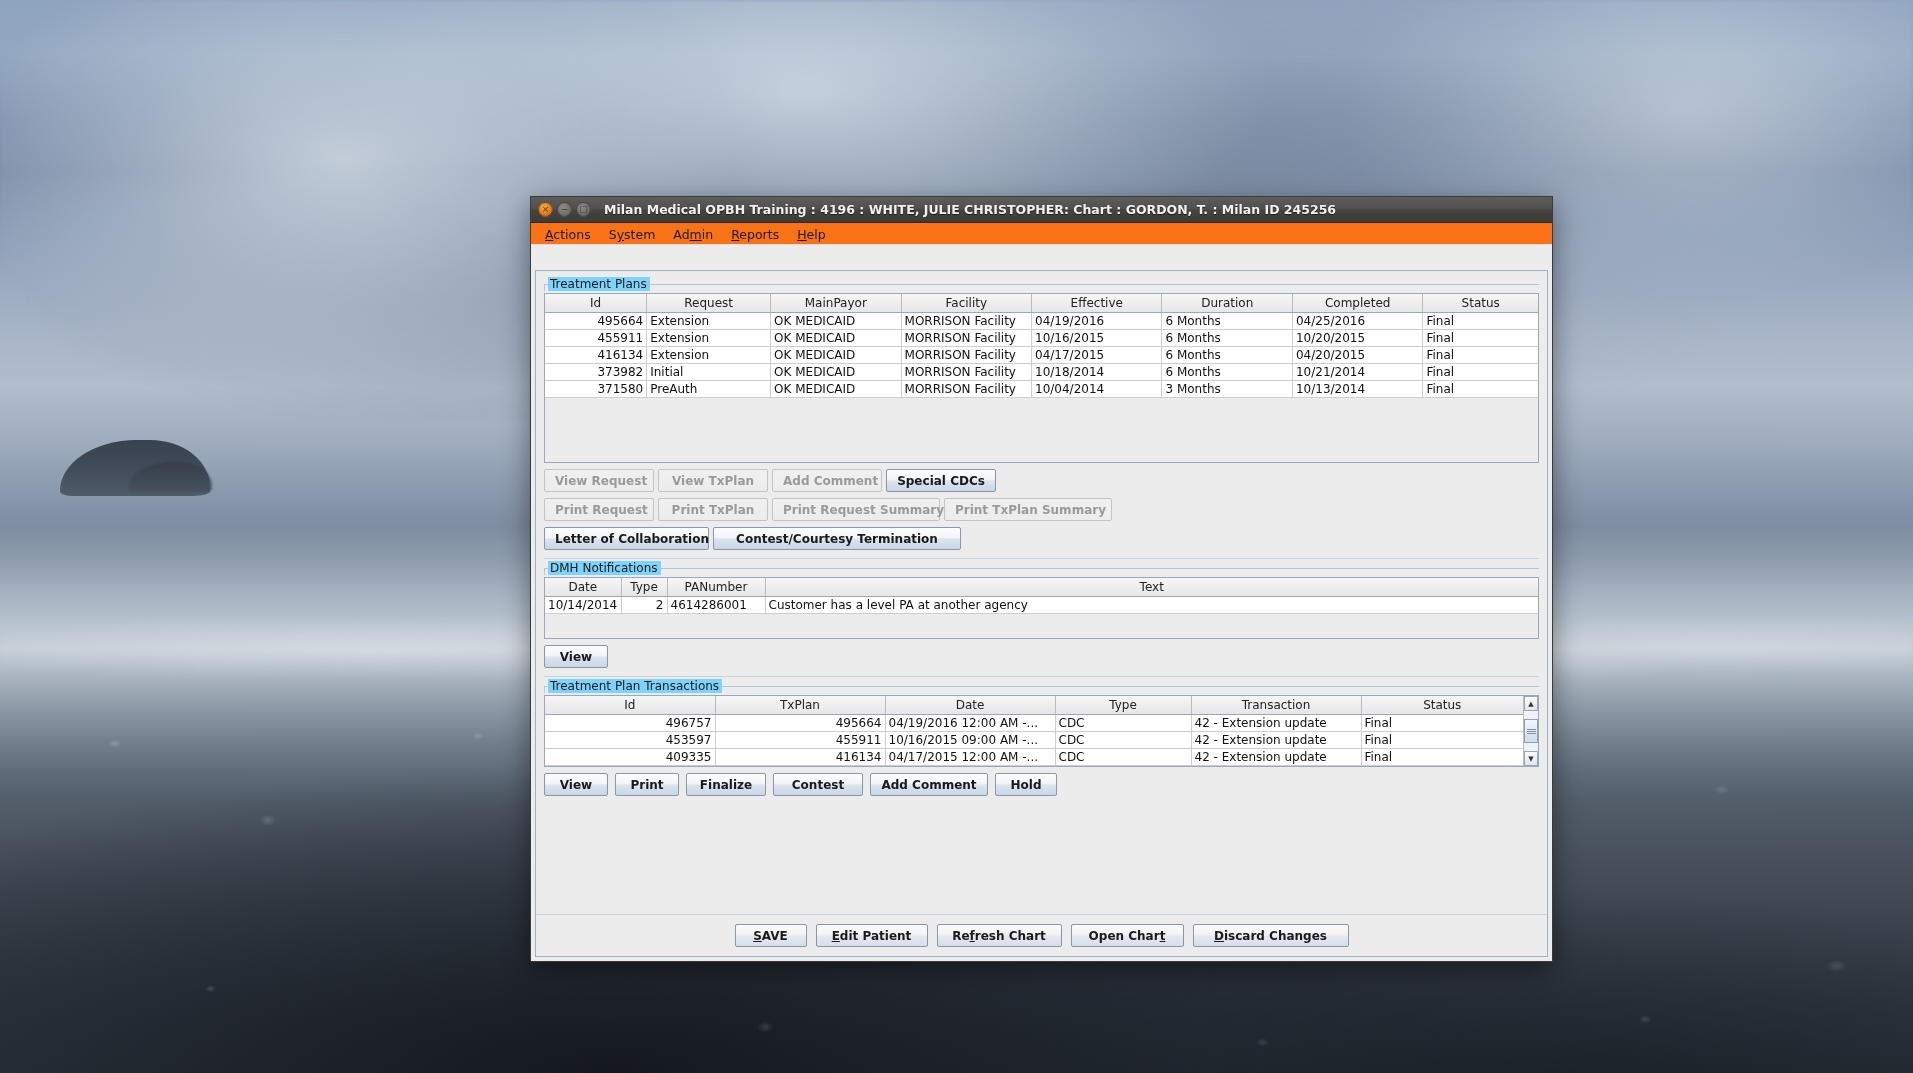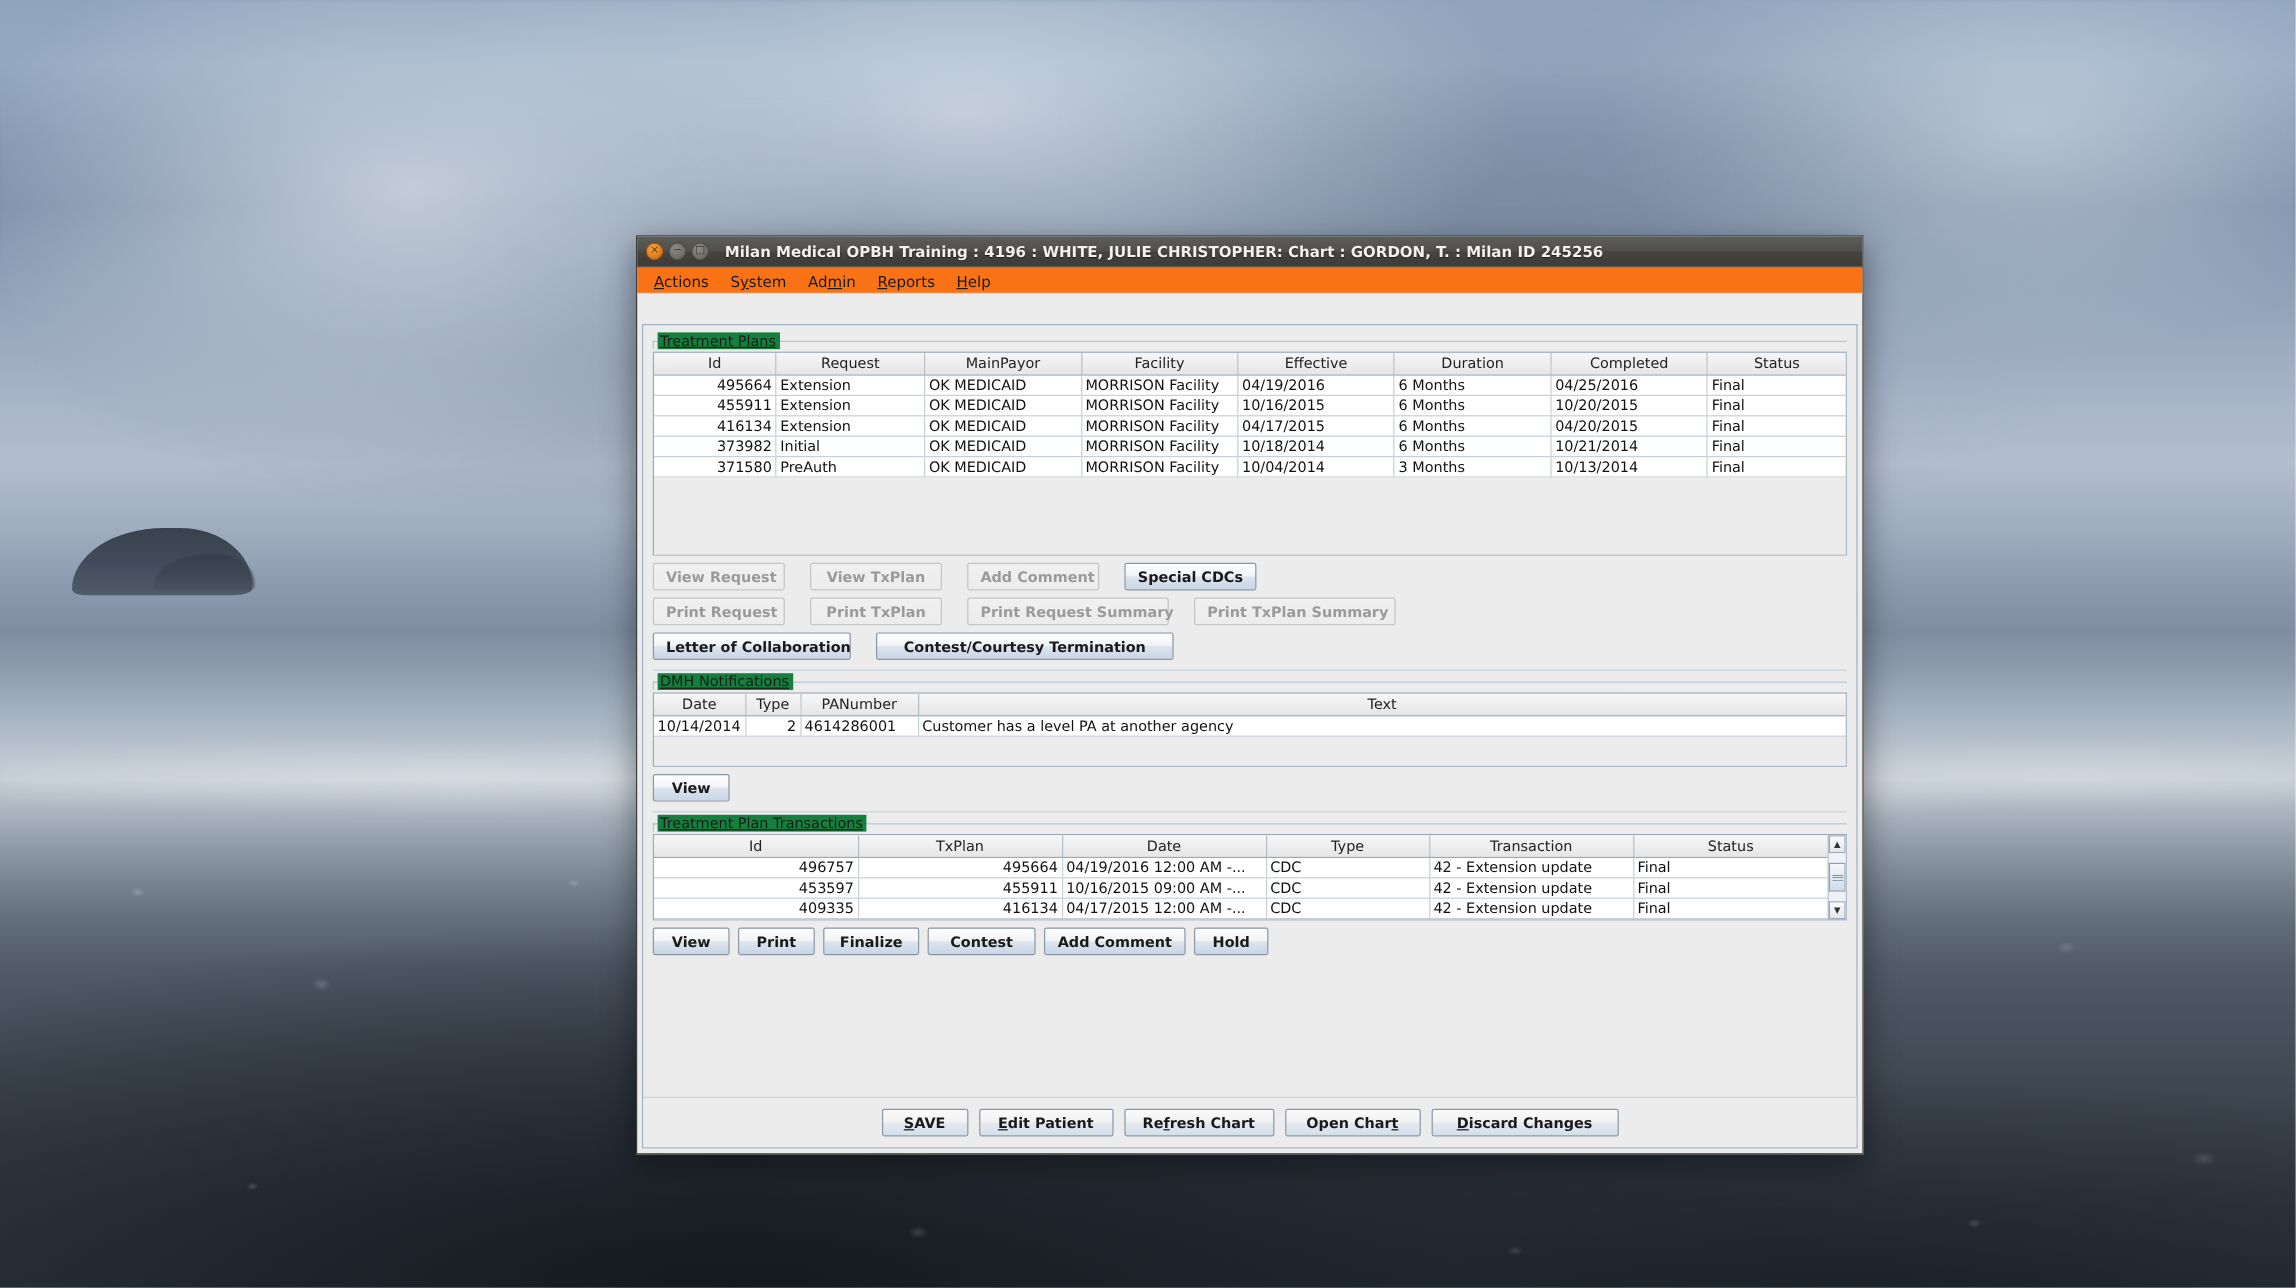--- a/index.html
+++ b/index.html
@@ -198,24 +198,23 @@
 
   
   .group {
     margin: 6px 8px 0 8px;
     position: relative;
     padding-top: 16px;
   }
   .group > .group-title {
     position: absolute; top: 0; left: 4px;
     font-size: 12px; color: #1a1a1a;
-    background: #15803d;
+    background: #7dd3fc;
     padding: 0 3px 0 2px;
     line-height: 14px;
-    text-decoration: underline;
   }
   .group > .group-rule {
     position: absolute; top: 7px; left: 0; right: 0;
     height: 1px; background: #b6c6d8;
   }
   .group > .group-rule-left {
     position: absolute; top: 7px; left: 0; width: 3px;
     height: 7px; border-left: 1px solid #b6c6d8; border-top: 1px solid #b6c6d8;
   }
 
@@ -253,21 +252,21 @@
     color: #111;
     white-space: nowrap;
     overflow: hidden;
     background: #fff;
   }
   table.grid tbody td:last-child { border-right: none; }
   td.num { text-align: right; }
   .tbl-filler { background: #ececec; }
 
   
-  .btn-row { display: flex; margin: 6px 0 0 0; gap: 21px; }
+  .btn-row { display: flex; margin: 6px 0 0 0; gap: 4px; }
   button.ui {
     font-family: "DejaVu Sans", "Liberation Sans", sans-serif;
     font-size: 12px;
     font-weight: bold;
     color: #1a1a1a;
     padding: 0 10px;
     height: 23px;
     border: 1px solid #8a97a6;
     border-radius: 2px;
     background: linear-gradient(to bottom, #fdfdfd 0%, #f2f4f7 46%, #dce4ee 52%, #c9d6e6 100%);

